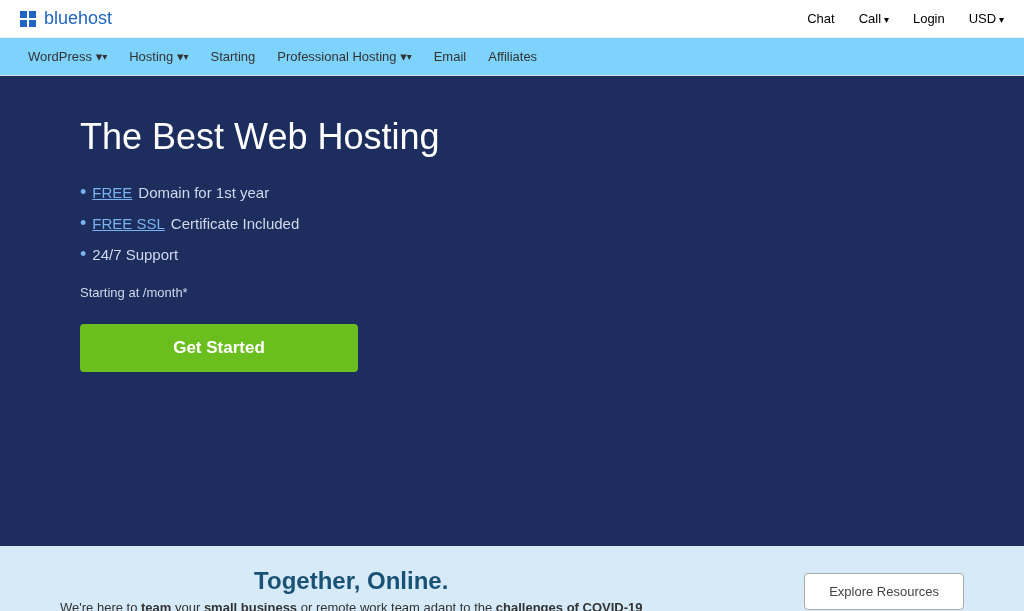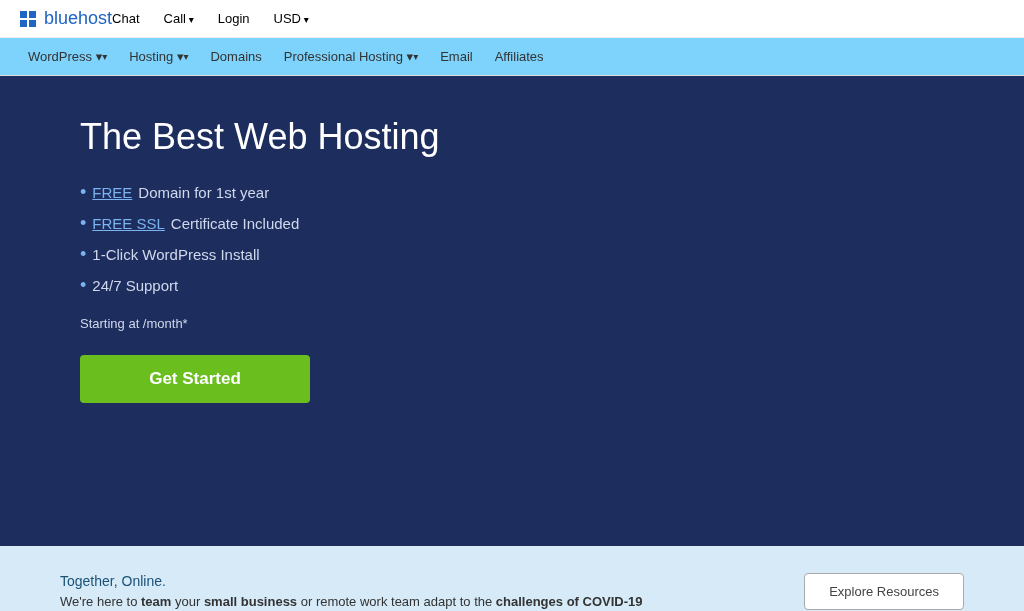--- a/index.html
+++ b/index.html
@@ -3,20 +3,21 @@
   <meta charset="utf-8">
   <style>
     * { margin: 0; padding: 0; box-sizing: border-box; }
     body { font-family: -apple-system, BlinkMacSystemFont, 'Segoe UI', Arial, sans-serif; width: 1024px; height: 611px; overflow: hidden; }
 
     
     .top-bar {
       background: #fff;
       display: flex;
       align-items: center;
+      justify-content: space-between;
       padding: 0 20px;
       height: 38px;
       border-bottom: 1px solid #eee;
     }
     .logo-area {
       display: flex;
       align-items: center;
       gap: 8px;
     }
     .logo-grid {
@@ -118,43 +119,44 @@
       background: #6abf1f;
       color: #fff;
       border: none;
       padding: 14px 24px;
       font-size: 17px;
       font-weight: 600;
       border-radius: 4px;
       cursor: pointer;
       display: block;
       margin-bottom: 18px;
-      width: 230px;
+      width: 278px;
     }
     .guarantee-text {
       color: #7ab3f0;
       font-size: 12px;
       text-decoration: underline;
       cursor: pointer;
     }
 
     
     .bottom-banner {
       background: #d6eaf8;
       display: flex;
       align-items: center;
       justify-content: space-between;
       padding: 18px 60px;
       height: 90px;
     }
     .bottom-banner-text h2 {
       color: #1a5276;
-      font-size: 14px;
-      font-weight: 400;
+      font-size: 24px;
+      font-weight: 700;
       margin-bottom: 5px;
+      text-align: center;
     }
     .bottom-banner-text p {
       color: #333;
       font-size: 13px;
     }
     .bottom-banner-text p strong {
       font-weight: 700;
     }
     .explore-btn {
       background: #fff;
@@ -184,41 +186,38 @@
     <a href="#">Chat</a>
     <a href="#" class="with-arrow">Call</a>
     <a href="#">Login</a>
     <a href="#" class="with-arrow">USD</a>
   </div>
 </div>
 
 <div class="main-nav">
   <a href="#" class="with-arrow">WordPress ▾</a>
   <a href="#" class="with-arrow">Hosting ▾</a>
-  <a href="#">Domains</a>
+  <a href="#">Starting</a>
   <a href="#" class="with-arrow">Professional Hosting ▾</a>
   <a href="#">Email</a>
   <a href="#">Affiliates</a>
 </div>
 
 <div class="hero">
   <h1>The Best Web Hosting</h1>
   <ul class="feature-list">
     <li>
       <a href="#">FREE</a>
       <span> Domain for 1st year</span>
     </li>
     <li>
       <a href="#">FREE SSL</a>
       <span> Certificate Included</span>
     </li>
     <li>
-      <span>1-Click WordPress Install</span>
-    </li>
-    <li>
       <span>24/7 Support</span>
     </li>
   </ul>
   <p class="starting-at">Starting at  /month*</p>
   <button class="get-started-btn">Get Started</button>
 </div>
 
 <div class="bottom-banner">
   <div class="bottom-banner-text">
     <h2>Together, Online.</h2>

